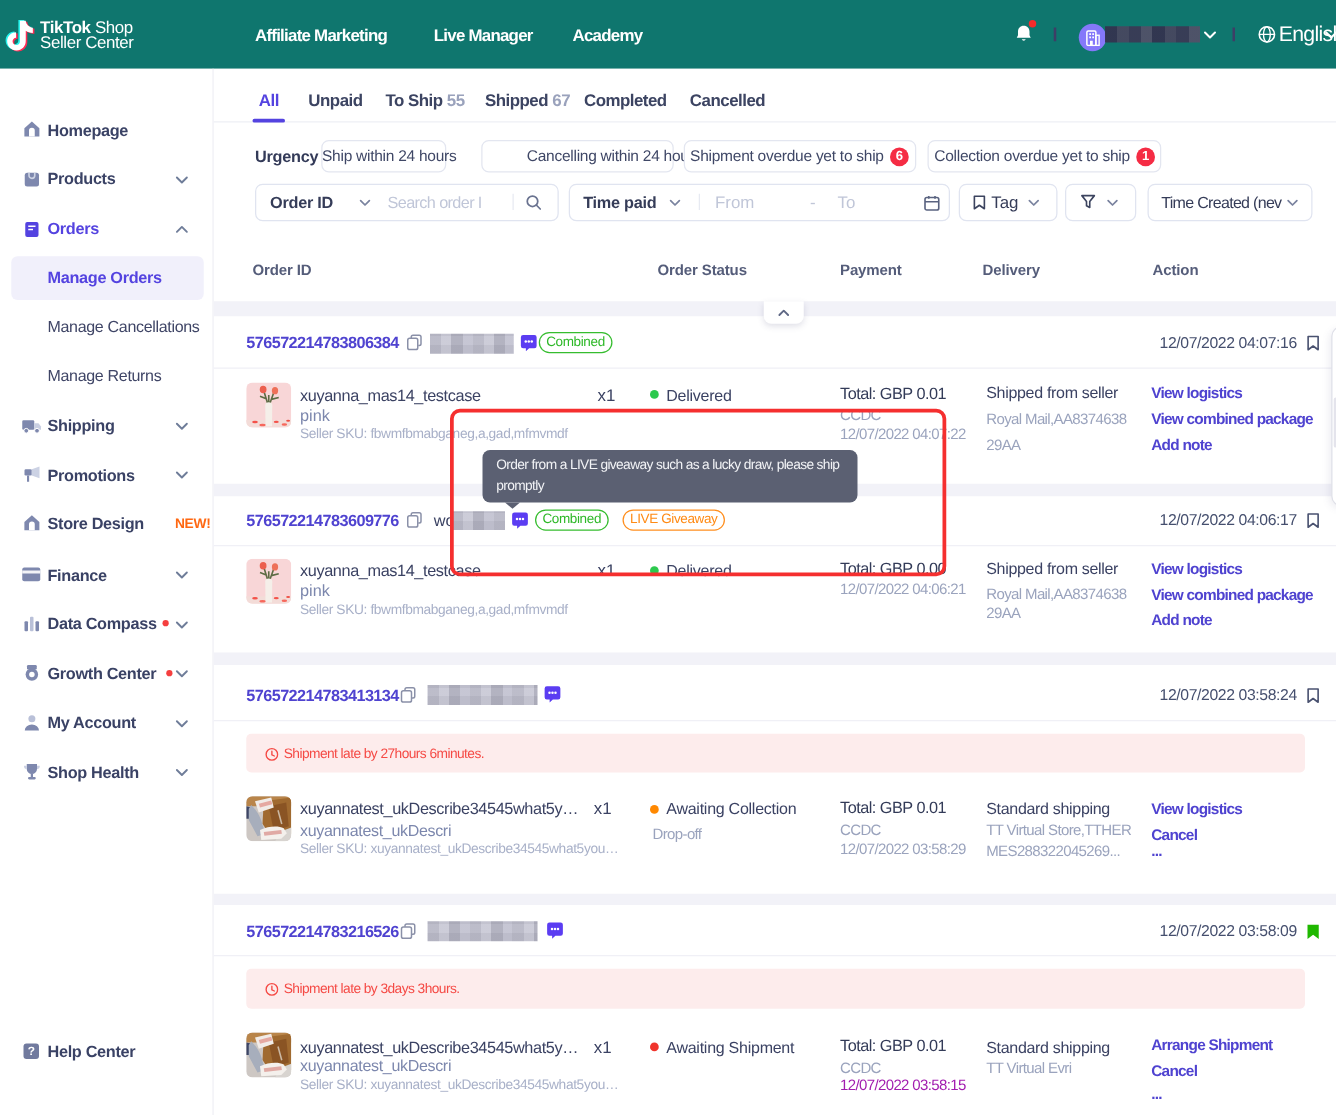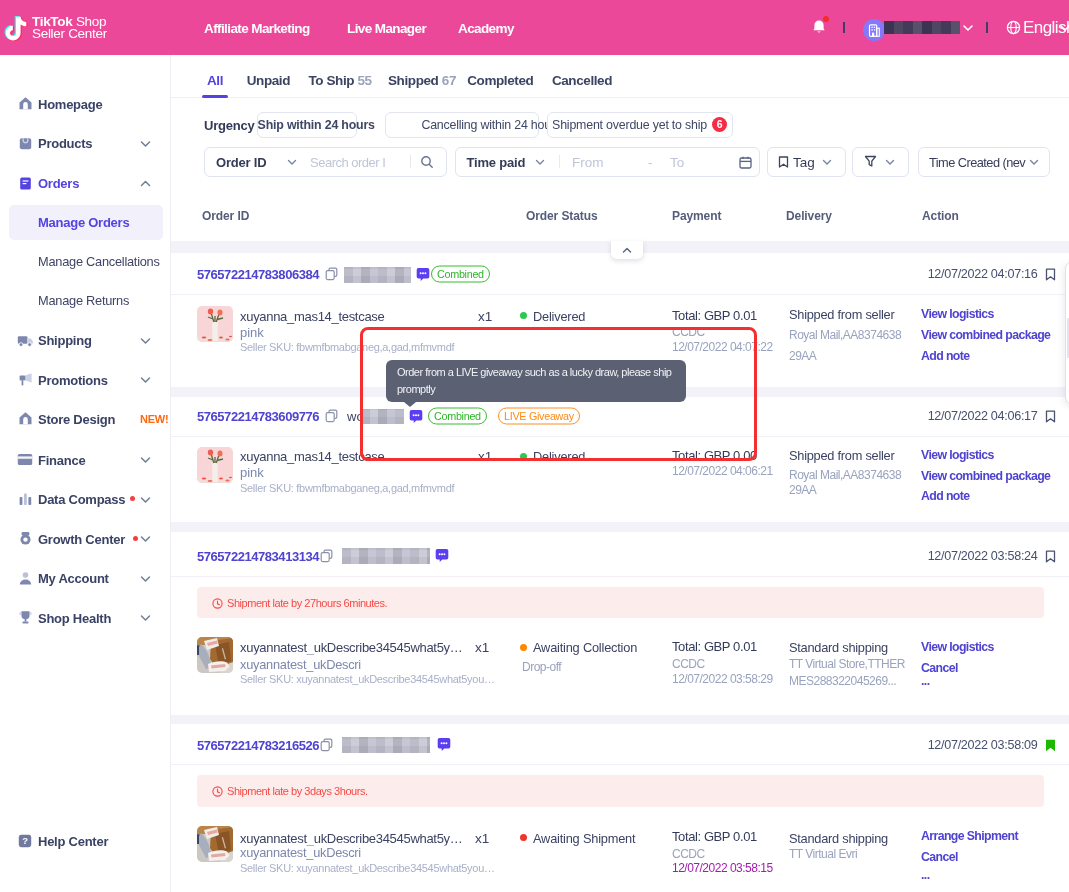--- a/index.html
+++ b/index.html
@@ -29,21 +29,21 @@
   .cardline { position:absolute; left:0; width:898px; height:1px; background:#f0f0f6; }
   .gapband { position:absolute; left:0; width:898px; height:10px; background:#f2f2f8; }
   .warn { position:absolute; left:26px; width:847px; height:31px; background:#fdecec; border-radius:4px; }
   .warntext { position:absolute; white-space:nowrap; transform:translateY(-50%);
     font-size:11px; letter-spacing:-0.45px; color:#f54a45; }
 </style>
 </head>
 <body>
 <div id="page">
 
-<div class="ab" style="left:0;top:0;width:1069px;height:55px;background:#ec4899;">
+<div class="ab" style="left:0;top:0;width:1069px;height:55px;background:#0f766e;">
 
   <svg class="ab" style="left:4px;top:12px;" width="27" height="31" viewBox="0 0 26 30">
     <path d="M11.5 4.5 L16 4.5 C16.3 7.5 18.6 9.6 21.5 9.8 L21.5 13.9 C19.4 13.9 17.5 13.2 16 12.2 L16 20.2 C16 24.3 12.9 27.5 8.8 27.5 C4.7 27.5 1.6 24.3 1.6 20.4 C1.6 16.5 4.6 13.5 8.5 13.4 L8.5 17.6 C6.9 17.7 5.8 18.9 5.8 20.4 C5.8 22 7.1 23.3 8.8 23.3 C10.5 23.3 11.5 22 11.5 20.3 Z" fill="#25f4ee" transform="translate(-1.2,-0.7)"></path>
     <path d="M11.5 4.5 L16 4.5 C16.3 7.5 18.6 9.6 21.5 9.8 L21.5 13.9 C19.4 13.9 17.5 13.2 16 12.2 L16 20.2 C16 24.3 12.9 27.5 8.8 27.5 C4.7 27.5 1.6 24.3 1.6 20.4 C1.6 16.5 4.6 13.5 8.5 13.4 L8.5 17.6 C6.9 17.7 5.8 18.9 5.8 20.4 C5.8 22 7.1 23.3 8.8 23.3 C10.5 23.3 11.5 22 11.5 20.3 Z" fill="#fe2c55" transform="translate(1.2,0.7)"></path>
     <path d="M11.5 4.5 L16 4.5 C16.3 7.5 18.6 9.6 21.5 9.8 L21.5 13.9 C19.4 13.9 17.5 13.2 16 12.2 L16 20.2 C16 24.3 12.9 27.5 8.8 27.5 C4.7 27.5 1.6 24.3 1.6 20.4 C1.6 16.5 4.6 13.5 8.5 13.4 L8.5 17.6 C6.9 17.7 5.8 18.9 5.8 20.4 C5.8 22 7.1 23.3 8.8 23.3 C10.5 23.3 11.5 22 11.5 20.3 Z" fill="#ffffff"></path>
   </svg>
   <div class="ab" style="left:32px;top:16px;color:#fff;font-size:13.5px;letter-spacing:-0.3px;line-height:11.5px;">
     <div><b>TikTok</b> Shop</div>
     <div style="margin-top:0.5px;">Seller Center</div>
   </div>
@@ -210,23 +210,24 @@
   <div class="ab" style="left:0;top:42px;width:898px;height:1px;background:#eef0f5;"></div>
   <div class="t" style="left:36px;top:24.5px;font-size:13.5px;letter-spacing:-0.4px;font-weight:bold;color:#5443e0;">All</div>
   <div class="ab" style="left:31px;top:40px;width:26px;height:3px;border-radius:2px;background:#5443e0;"></div>
   <div class="t" style="left:75.7px;top:24.5px;font-size:13.5px;letter-spacing:-0.4px;font-weight:bold;color:#3c4462;">Unpaid</div>
   <div class="t" style="left:137.4px;top:24.5px;font-size:13.5px;letter-spacing:-0.4px;font-weight:bold;color:#3c4462;">To Ship <span style="color:#9aa2bc;">55</span></div>
   <div class="t" style="left:217px;top:24.5px;font-size:13.5px;letter-spacing:-0.4px;font-weight:bold;color:#3c4462;">Shipped <span style="color:#9aa2bc;">67</span></div>
   <div class="t" style="left:296.2px;top:24.5px;font-size:13.5px;letter-spacing:-0.4px;font-weight:bold;color:#3c4462;">Completed</div>
   <div class="t" style="left:380.9px;top:24.5px;font-size:13.5px;letter-spacing:-0.4px;font-weight:bold;color:#3c4462;">Cancelled</div>
 
   <div class="t" style="left:33px;top:69.5px;font-size:13px;letter-spacing:-0.2px;font-weight:bold;color:#333a58;">Urgency</div>
-  <div class="ab chip" style="left:85.6px;top:56.5px;width:100px;font-weight:bold;">Ship within 24 hours</div>
+  <div class="ab chip" style="left:85.6px;top:56.5px;width:100px;">Ship within 24 hours</div>
   <div class="ab chip" style="left:214.4px;top:56.5px;width:153.9px;padding-left:35px;">Cancelling within 24 hours</div>
   <div class="ab chip" style="left:375.5px;top:56.5px;width:186.1px;">Shipment overdue yet to ship<span class="numbadge">6</span></div>
+  <div class="ab chip" style="left:570.9px;top:56.5px;width:187.5px;">Collection overdue yet to ship<span class="numbadge">1</span></div>
 
   <div class="ab fbox" style="left:33.4px;top:92px;width:242.2px;"></div>
   <div class="t" style="left:45px;top:106.5px;font-size:13px;letter-spacing:-0.2px;font-weight:bold;color:#353c58;">Order ID</div>
   <svg class="ab" style="left:115px;top:102.5px;" width="12" height="9" viewBox="0 0 12 9">
         <path d="M2.5 2.5 L6 6 L9.5 2.5" fill="none" stroke="#7a839f" stroke-width="1.4" stroke-linecap="round" stroke-linejoin="round"></path>
       </svg>
   <div class="t" style="left:139px;top:106.5px;font-size:13px;letter-spacing:-0.5px;color:#c0c6d8;">Search order I</div>
   <div class="ab" style="left:239px;top:100px;width:1px;height:13px;background:#e7eaf2;"></div>
   <svg class="ab" style="left:249px;top:100px;" width="14" height="14" viewBox="0 0 14 14">
         <circle cx="6" cy="6" r="4.2" fill="none" stroke="#6a7390" stroke-width="1.4"></circle>

